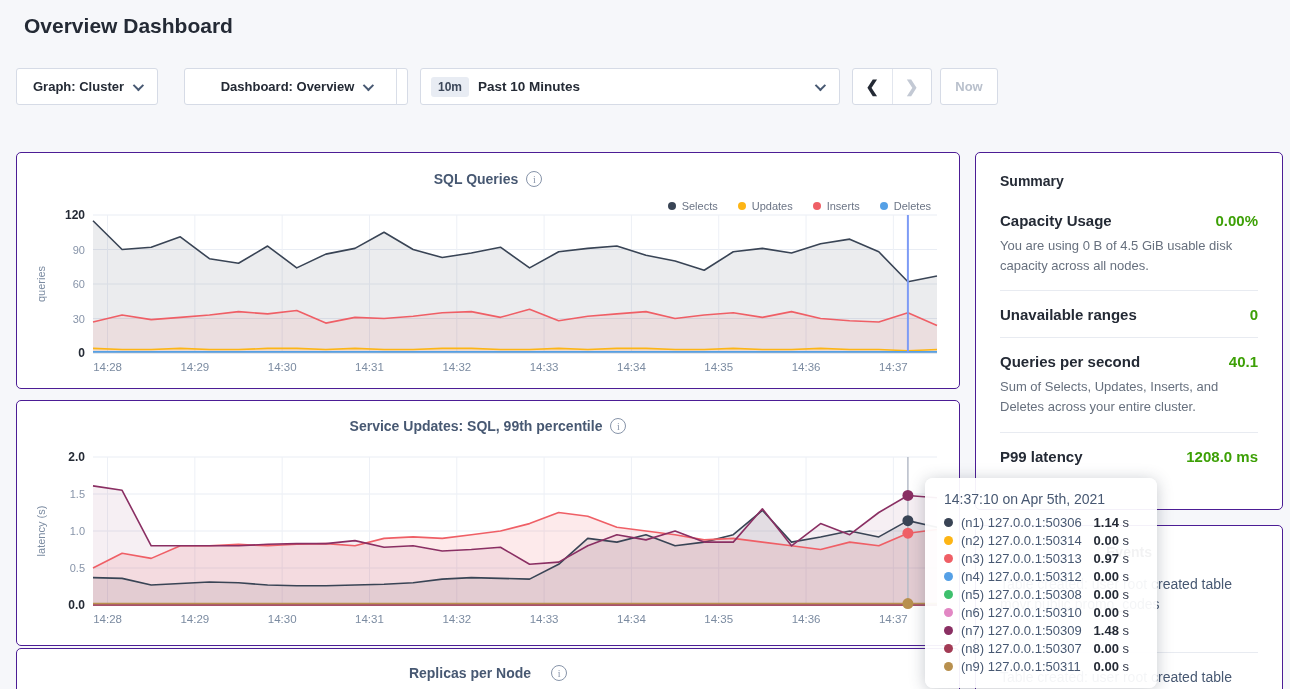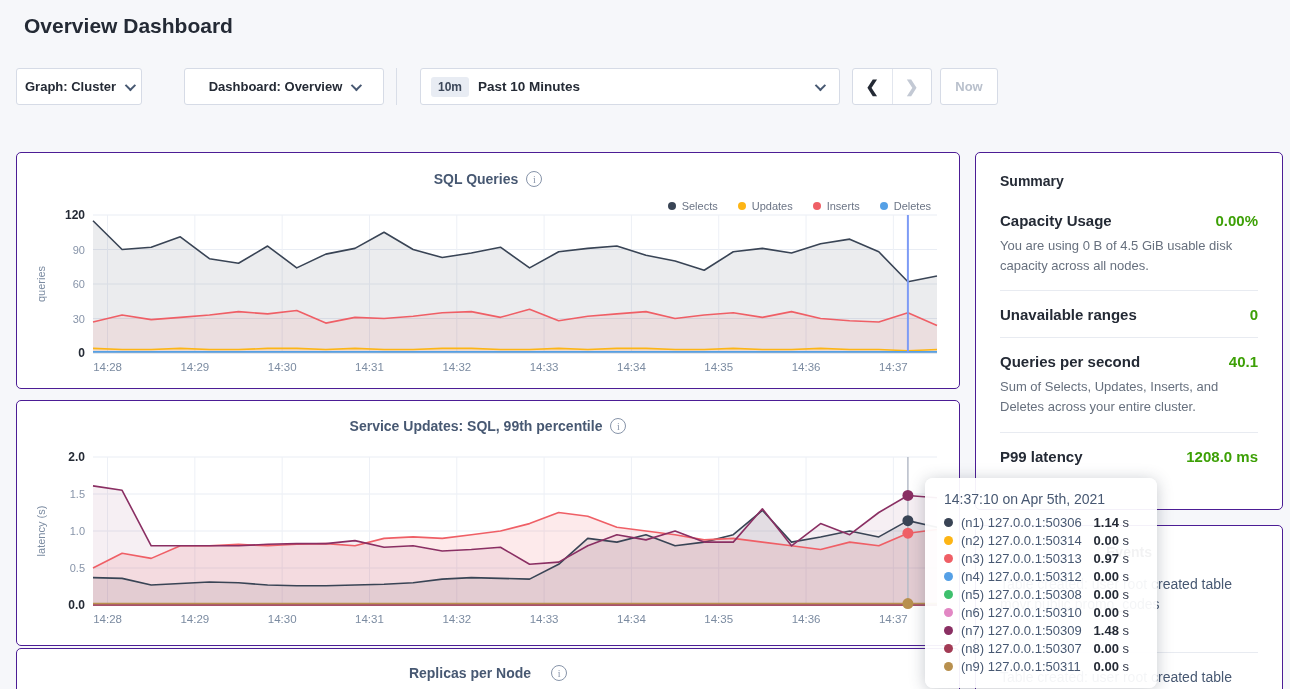--- a/index.html
+++ b/index.html
@@ -9,22 +9,22 @@
     background:#f6f7fa; font-family:"Liberation Sans", sans-serif; color:#242a35;
   }
   
   #page-title { position:absolute; left:16px; top:14px; font-size:21px; font-weight:600; color:#242a35;margin-left:8px; }
   
   .dd, .btn {
     position:absolute; top:68px; height:37px; background:#fff; border:1px solid #d6dbe6;
     border-radius:3px; font-family:inherit; font-size:13px; font-weight:700; color:#242a35;
     display:flex; align-items:center; justify-content:center; gap:9px; cursor:pointer;
   }
-  #graph-dd { left:16px; width:126px; }
-  #dashboard-dd { left:184px; width:200px; }
+  #graph-dd { left:16px; width:142px; }
+  #dashboard-dd { left:184px; width:224px; }
   #toolbar-divider { position:absolute; left:396px; top:68px; width:1px; height:37px; background:#d9dee8; }
   #time-picker { left:420px; width:420px; justify-content:space-between; padding:0 16px 0 10px; }
   #time-badge { background:#e8ecf3; color:#3c4759; font-size:12px; font-weight:700; padding:3px 7px; border-radius:3px; }
   #time-label { font-size:13.5px; font-weight:700; }
   #time-picker .chev { margin-left:auto; }
   .chev { width:8px; height:8px; border-right:2px solid #475872; border-bottom:2px solid #475872;
           transform:rotate(45deg) translateY(-2px); display:inline-block; }
   #prevnext { position:absolute; left:852px; top:68px; width:80px; height:37px; background:#fff;
               border:1px solid #d6dbe6; border-radius:3px; display:flex; }
   #prevnext .half { flex:1; display:flex; align-items:center; justify-content:center;

